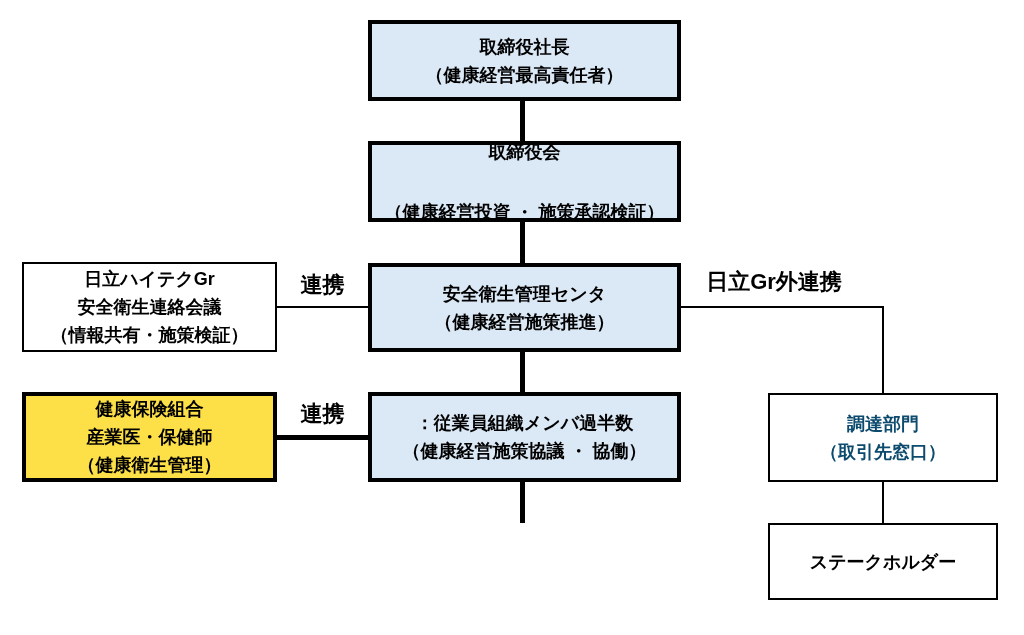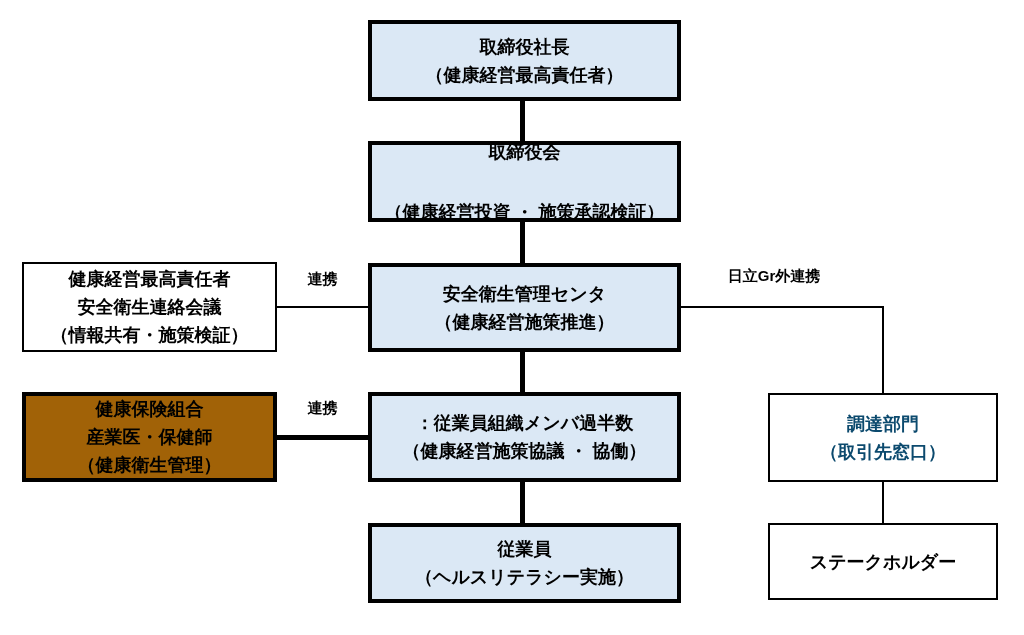--- a/index.html
+++ b/index.html
@@ -32,21 +32,21 @@
   .box.filled { background: #dbe8f5; }
   .box.thick  { border: 4px solid #000000; }
   .box.thin   { border: 2px solid #000000; }
   .conn {
     position: absolute;
     background: #000000;
   }
   .lbl {
     position: absolute;
     font-weight: bold;
-    font-size: 15px;
+    font-size: 22px;
     color: #000000;
     text-align: center;
     white-space: nowrap;
   }
 
   
   #box-president        { left: 368px; top: 20px;  width: 313px; height: 81px; }
   #box-board            { left: 368px; top: 141px; width: 313px; height: 81px; gap: 32px; }
   #box-safety-center    { left: 368px; top: 263px; width: 313px; height: 89px; }
   #box-safety-committee { left: 368px; top: 392px; width: 313px; height: 90px; }
@@ -112,32 +112,28 @@
   <div class="box filled thick" id="box-safety-center" style="background: rgb(219, 232, 245); color: rgb(0, 0, 0);">
     <span>安全衛生管理センタ</span>
     <span>（健康経営施策推進）</span>
   </div>
 
   <div class="box filled thick" id="box-safety-committee" style="background: rgb(219, 232, 245); color: rgb(0, 0, 0);">
     <span>：従業員組織メンバ過半数</span>
     <span>（健康経営施策協議 ・ 協働）</span>
   </div>
 
-  <div class="box filled thick" id="box-employees" style="background: rgb(219, 232, 245); color: rgb(0, 0, 0);">
-    <span>従業員</span>
-    <span>（ヘルスリテラシー実施）</span>
-  </div>
 
   <div class="box thin" id="box-hightech-gr" style="color: rgb(0, 0, 0);">
-    <span>健康経営最高責任者</span>
+    <span>日立ハイテクGr</span>
     <span>安全衛生連絡会議</span>
     <span>（情報共有・施策検証）</span>
   </div>
 
-  <div class="box filled thick" id="box-health-insurance" style="background: #a16207; color: rgb(0, 0, 0);">
+  <div class="box filled thick" id="box-health-insurance" style="background: #fde047; color: rgb(0, 0, 0);">
     <span>健康保険組合</span>
     <span>産業医・保健師</span>
     <span>（健康衛生管理）</span>
   </div>
 
   <div class="box thin" id="box-procurement" style="color: #0c4a6e;">
     <span>調達部門</span>
     <span>（取引先窓口）</span>
   </div>
 

